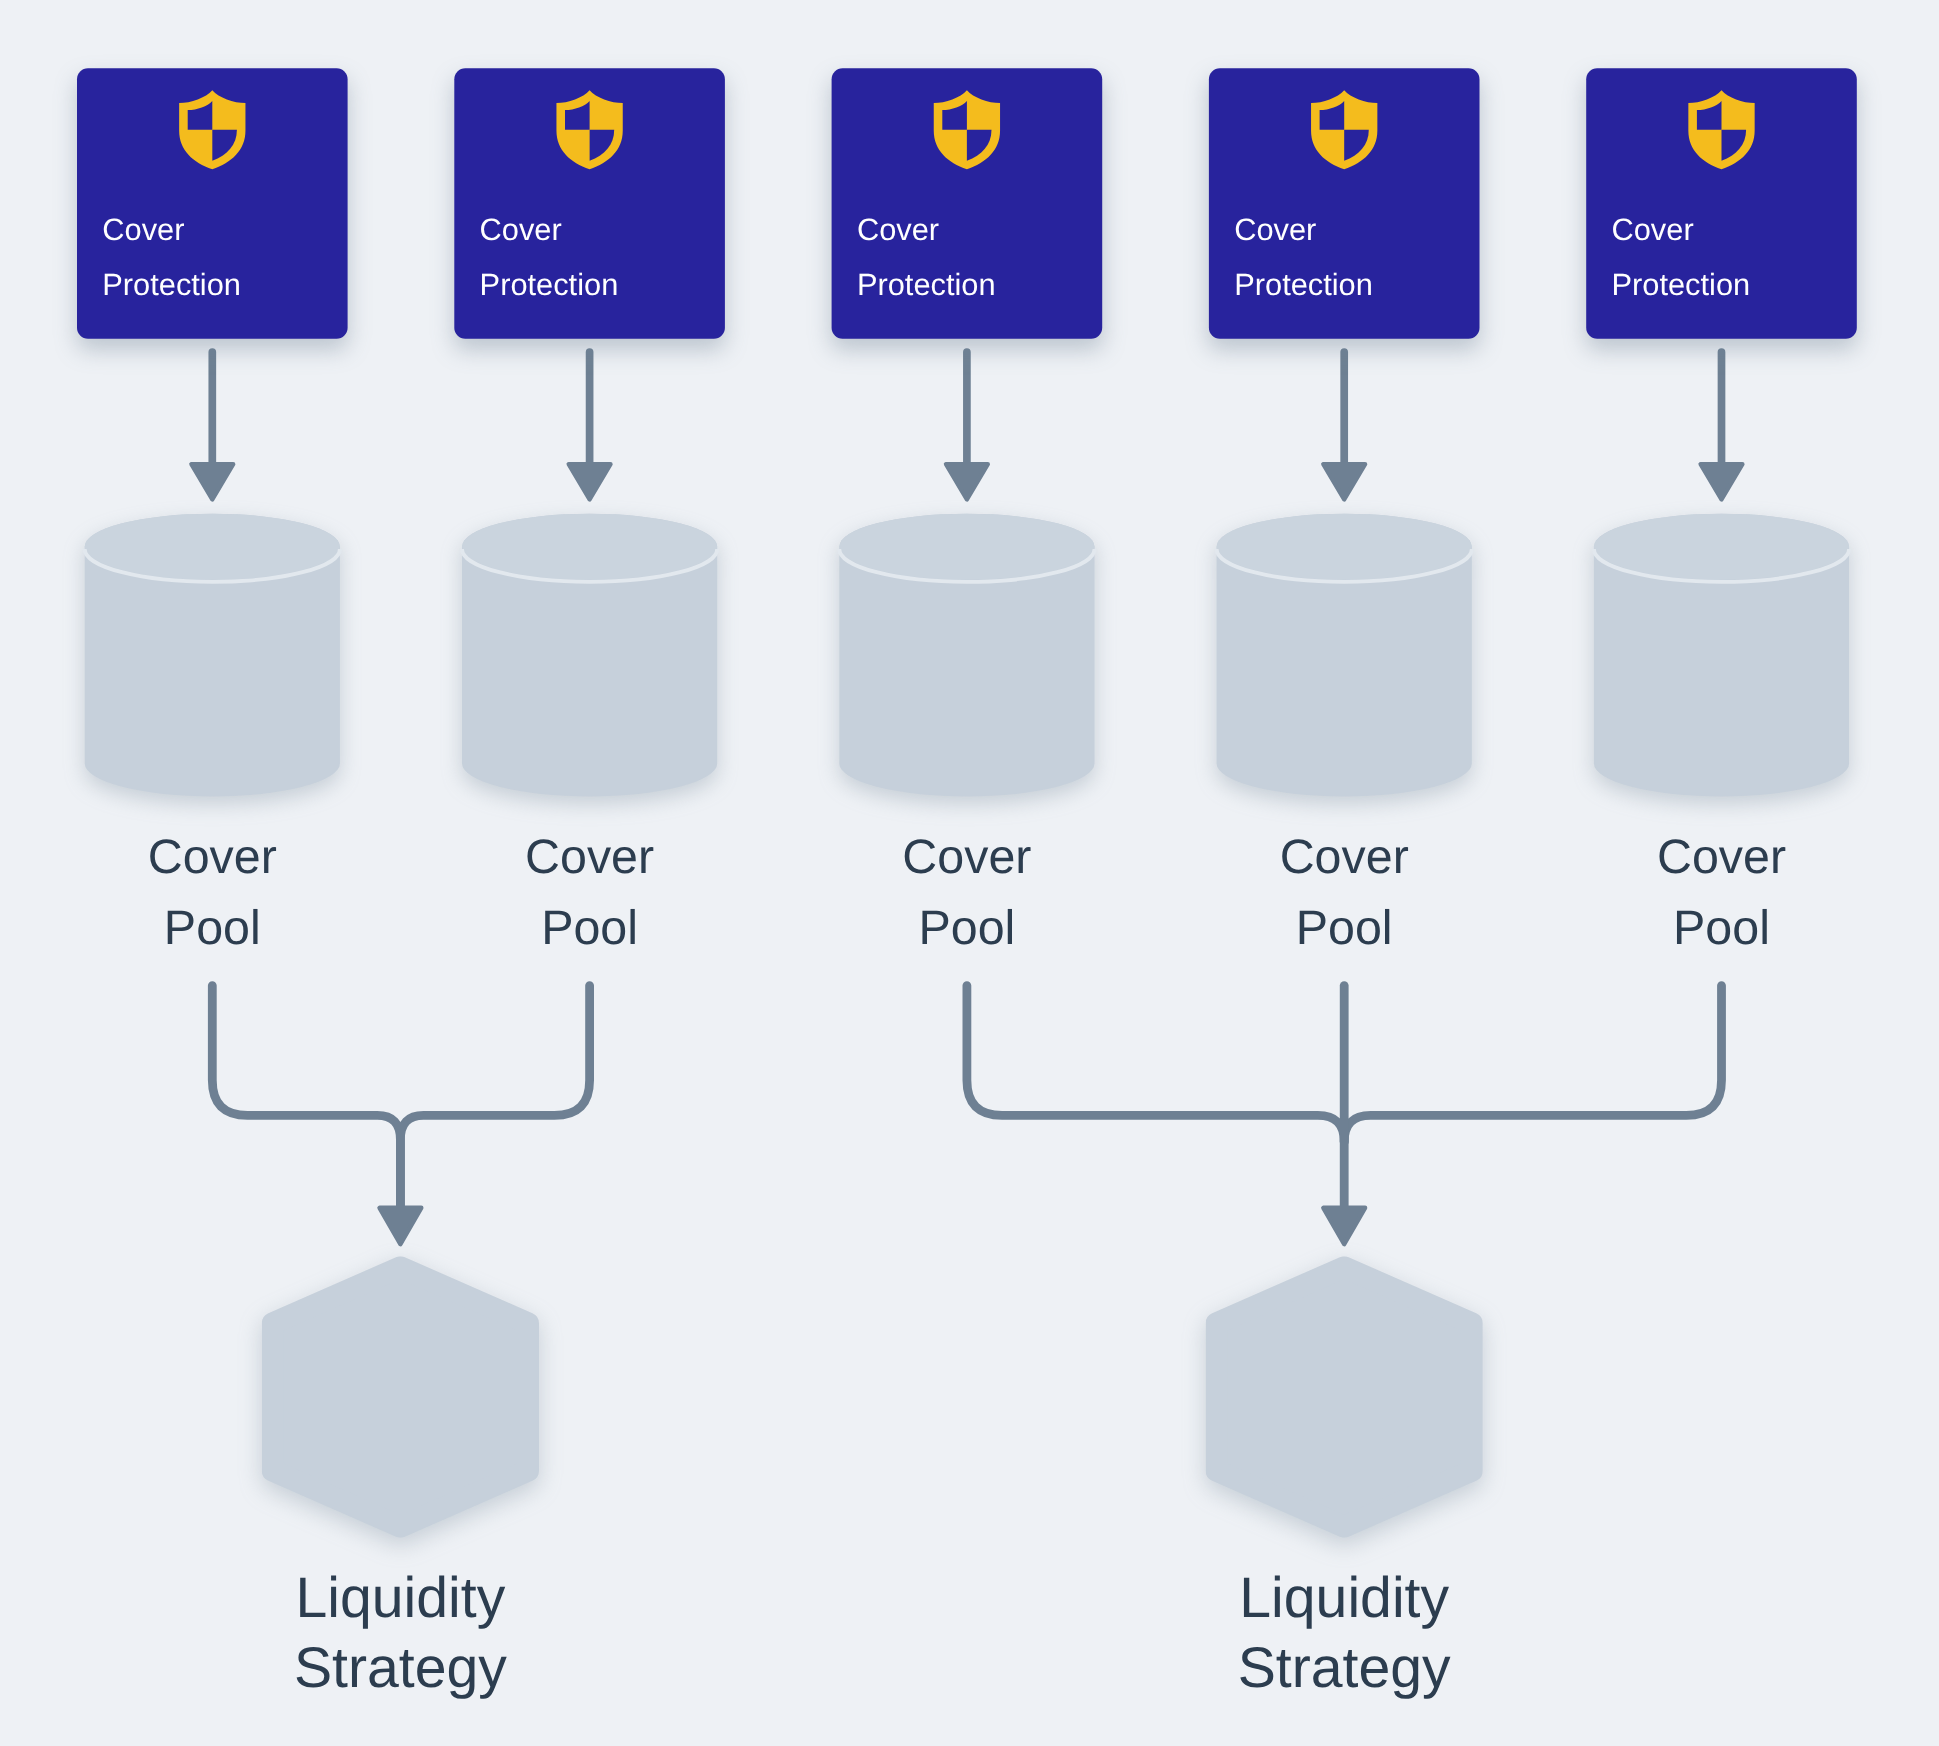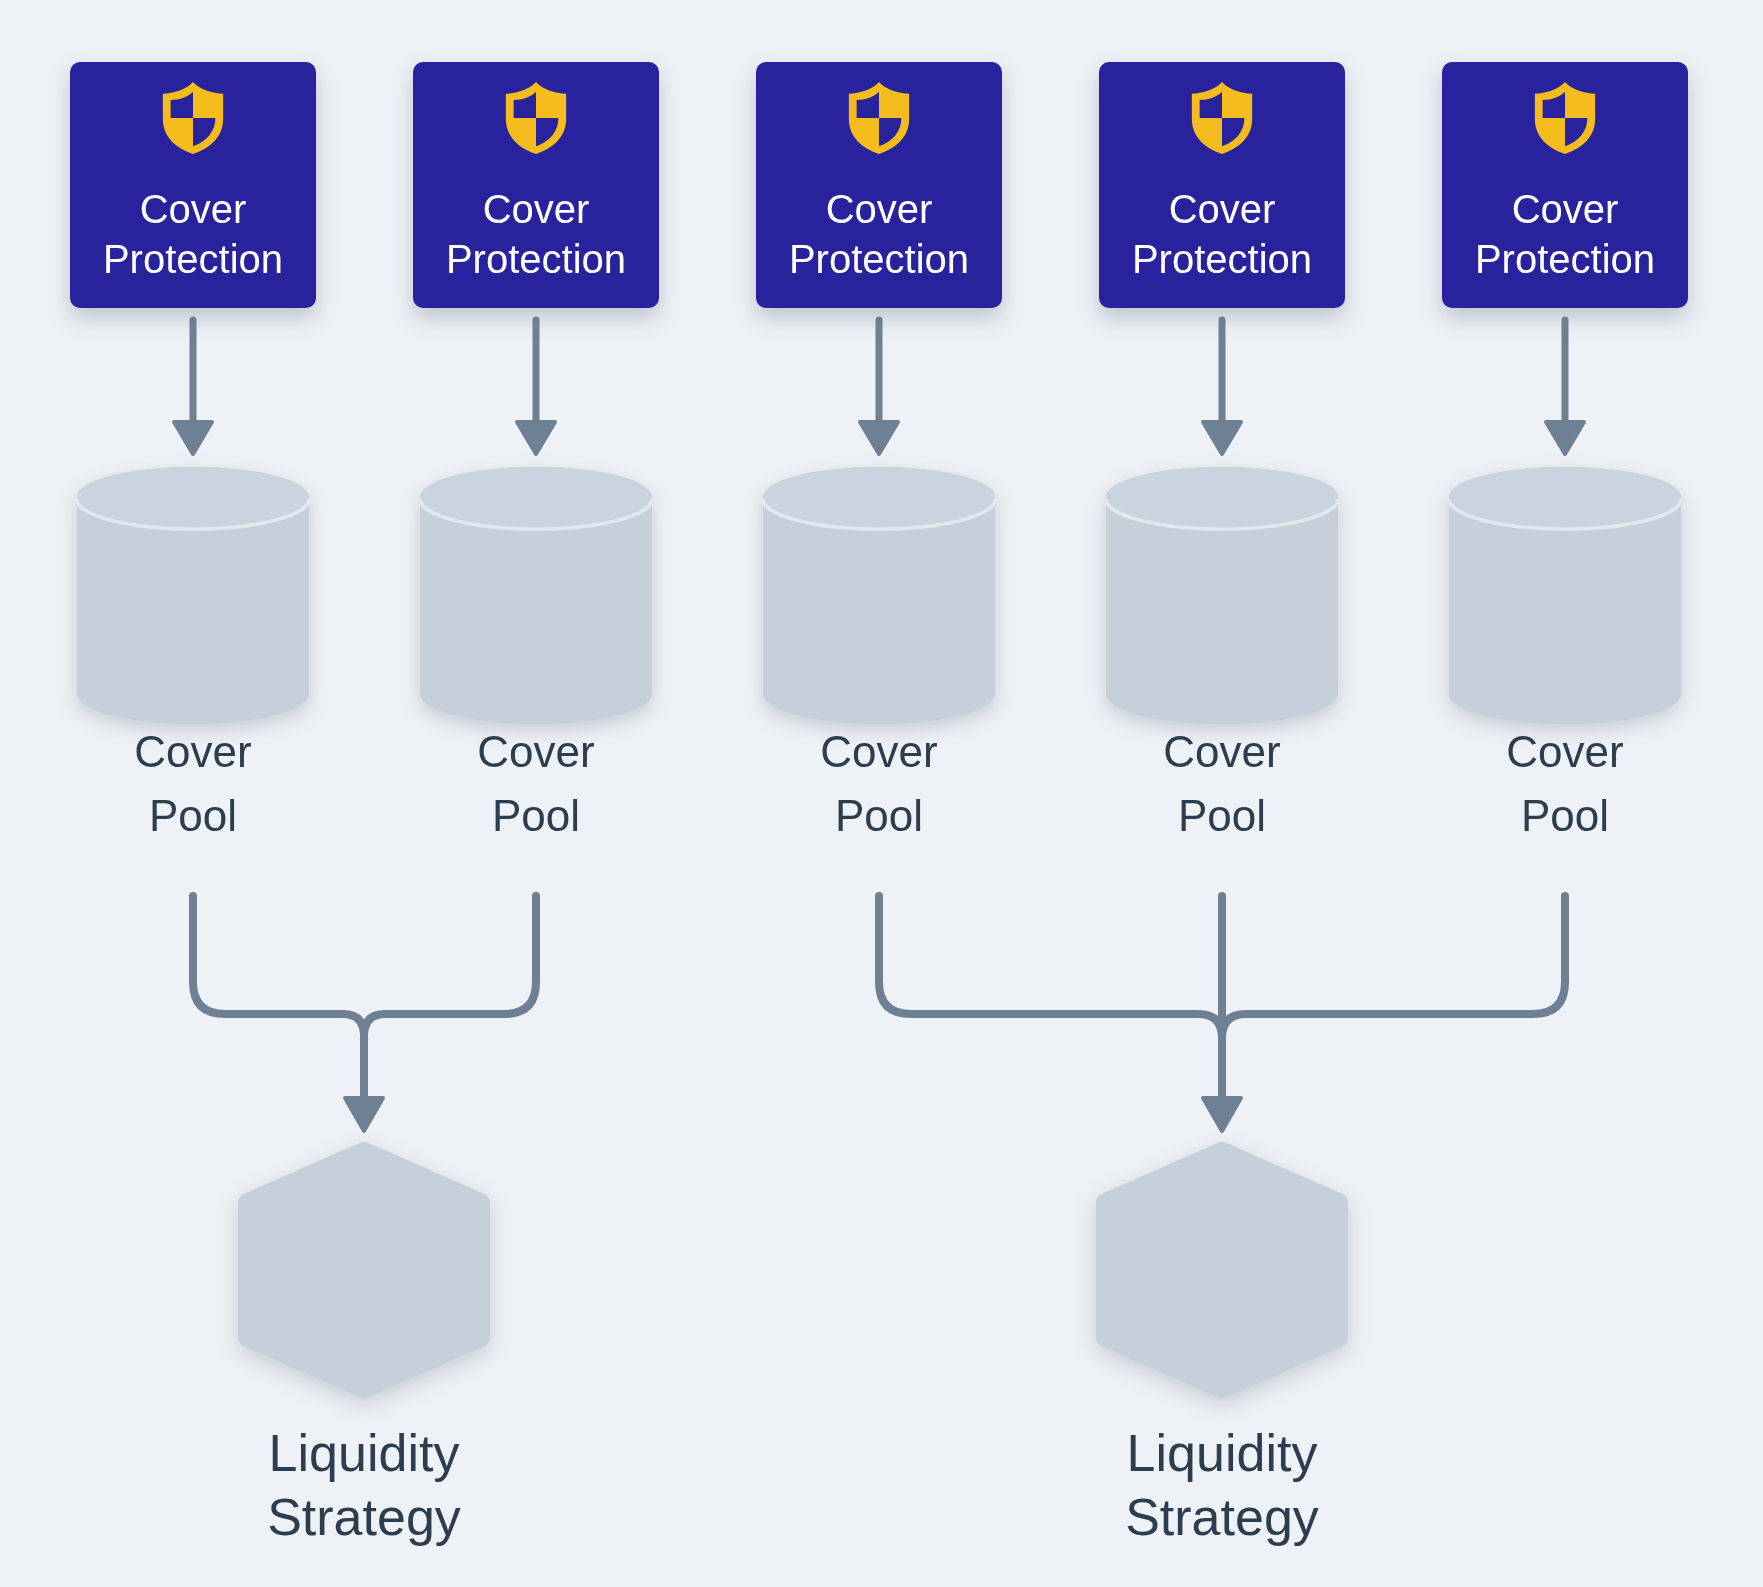--- a/index.html
+++ b/index.html
@@ -16,31 +16,31 @@
   
   .pbox{
     position:absolute;top:62px;width:246px;height:246px;
     background:var(--box-bg,#28239d);
     border-radius:10px;
     box-shadow:0 10px 20px rgba(110,128,147,.38);
   }
   .shield{position:absolute;top:18px;left:50%;transform:translateX(-50%);width:70px;height:76px;}
   .pbox-label{
     position:absolute;bottom:24px;left:23px;right:23px;
-    text-align:center;color:var(--box-text,#ffffff);
-    font-size:40px;line-height:50px;font-weight:500;
+    color:var(--box-text,#ffffff);
+    font-size:28px;line-height:50px;font-weight:500;
   }
 
   
   .cylinder{position:absolute;top:462px;width:240px;height:280px;filter:drop-shadow(0 7px 9px rgba(110,128,147,.30));}
   .hexagon{position:absolute;top:1142px;width:252px;height:256px;filter:drop-shadow(0 7px 10px rgba(110,128,147,.30));}
 
   
   .pool-label{
-    position:absolute;top:720px;width:160px;text-align:center;
+    position:absolute;top:748px;width:160px;text-align:center;
     color:var(--label-text,#2c3d4f);font-size:44px;line-height:64px;font-weight:500;
   }
   .strategy-label{
     position:absolute;top:1421px;width:240px;text-align:center;
     color:var(--label-text,#2c3d4f);font-size:52px;line-height:64px;font-weight:500;
   }
 
   
   .shield-gold{fill:var(--shield-gold,#f4bc1d);}
   .shield-navy{fill:var(--box-bg,#28239d);}

